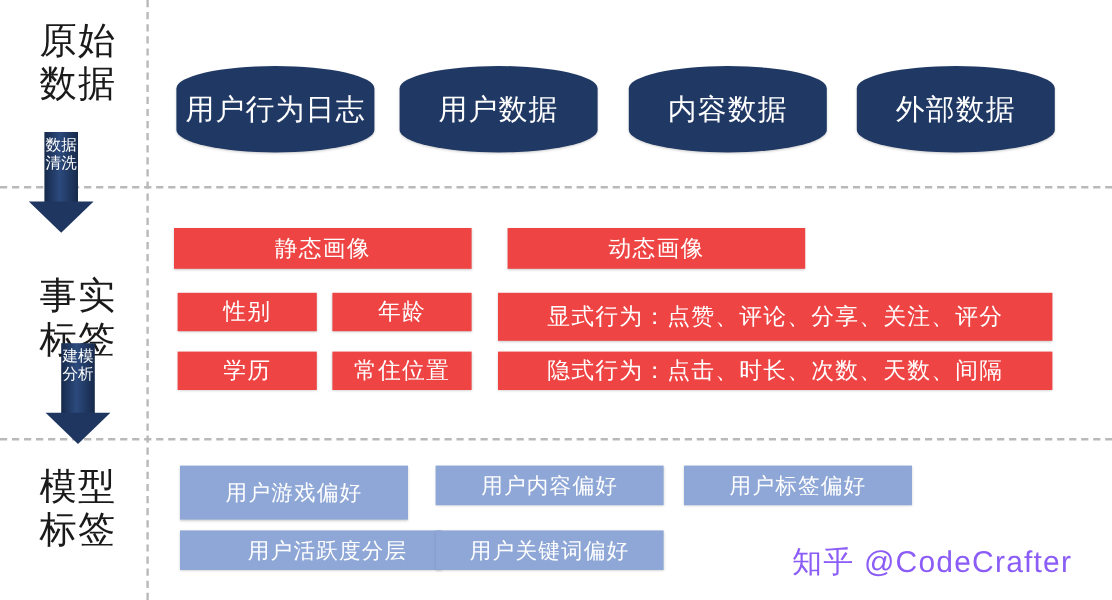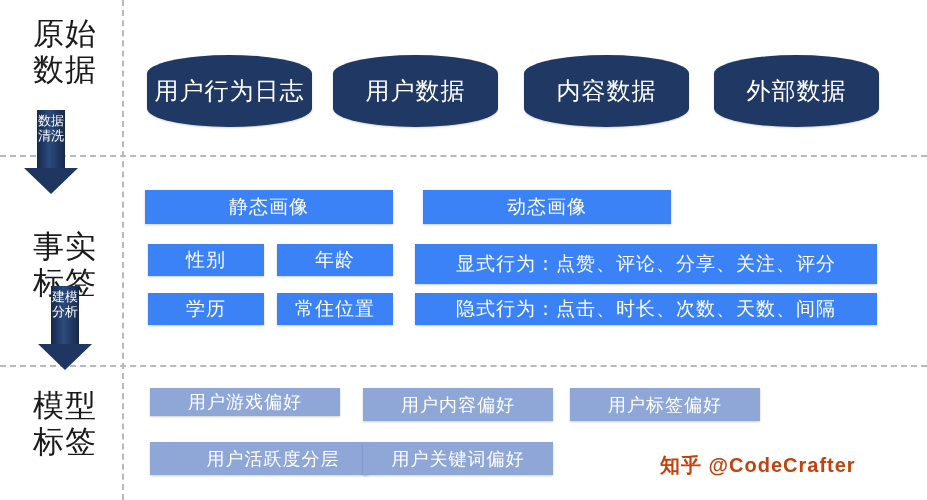--- a/index.html
+++ b/index.html
@@ -100,39 +100,38 @@
   .bar {
     position: absolute;
     display: flex;
     align-items: center;
     justify-content: center;
     color: #ffffff;
     letter-spacing: 1px;
     box-shadow: 0 1px 2px rgba(0,0,0,0.2);
   }
   .bar.mid {
-    background: #3b82f6;
+    background: #ef4444;
     font-size: 19px;
   }
   .bar.light {
     background: #8ea7d6;
     font-size: 18px;
   }
   .bar.wide {
     font-size: 19px;
   }
 
   
   .watermark {
     position: absolute;
-    color: #c2410c;
-    font-size: 20px;
+    color: #8b5cf6;
+    font-size: 25px;
     letter-spacing: 1px;
     white-space: nowrap;
-    font-weight: bold;
   }
 </style>
 </head>
 <body>
 
 <div id="canvas">
 
   <div class="hdash" style="top:155px;"></div>
   <div class="hdash" style="top:365px;"></div>
   <div class="vdash" style="left:122px;"></div>
@@ -199,21 +198,21 @@
   </div>
 
   <div class="bar mid wide" style="left:415px; top:244px; width:462px; height:40px;">
     <span>显式行为：点赞、评论、分享、关注、评分</span>
   </div>
 
   <div class="bar mid wide" style="left:415px; top:293px; width:462px; height:32px;">
     <span>隐式行为：点击、时长、次数、天数、间隔</span>
   </div>
 
-  <div class="bar light" style="left:150px; top:388px; width:190px; height:28px;">
+  <div class="bar light" style="left:150px; top:388px; width:190px; height:45px;">
     <span>用户游戏偏好</span>
   </div>
 
   <div class="bar light" style="left:363px; top:388px; width:190px; height:33px;">
     <span>用户内容偏好</span>
   </div>
 
   <div class="bar light" style="left:570px; top:388px; width:190px; height:33px;">
     <span>用户标签偏好</span>
   </div>

